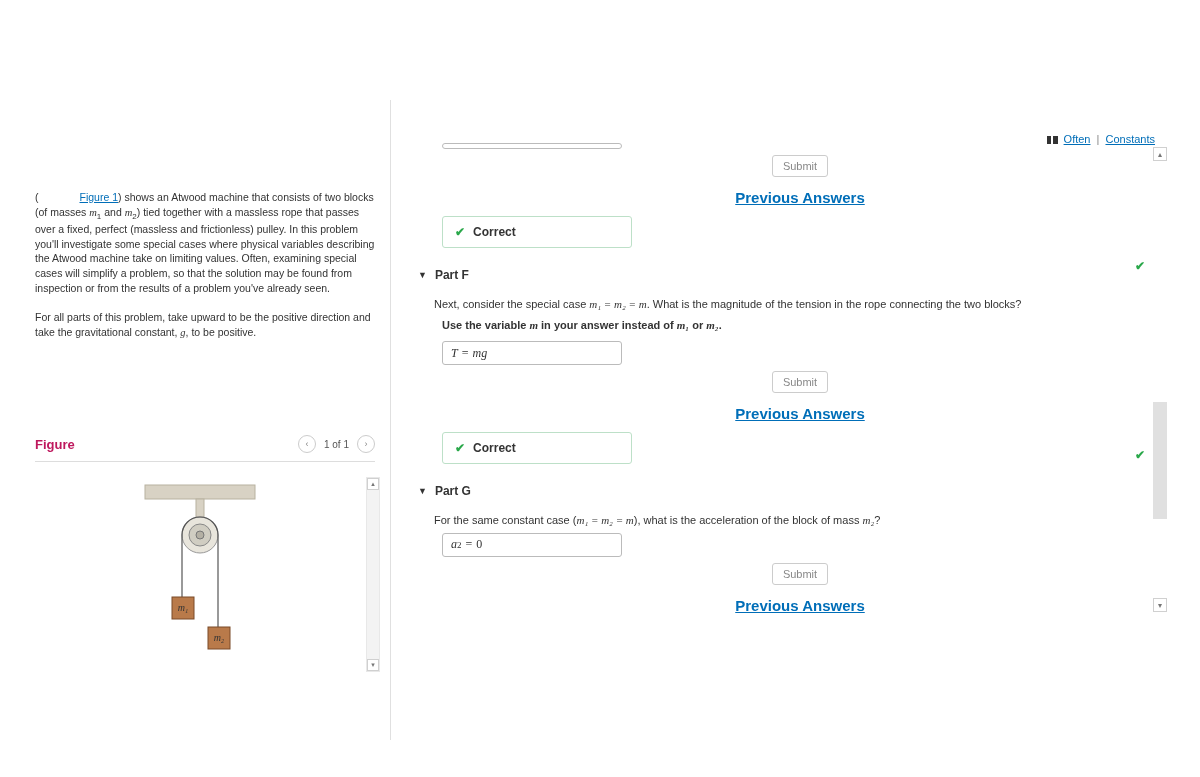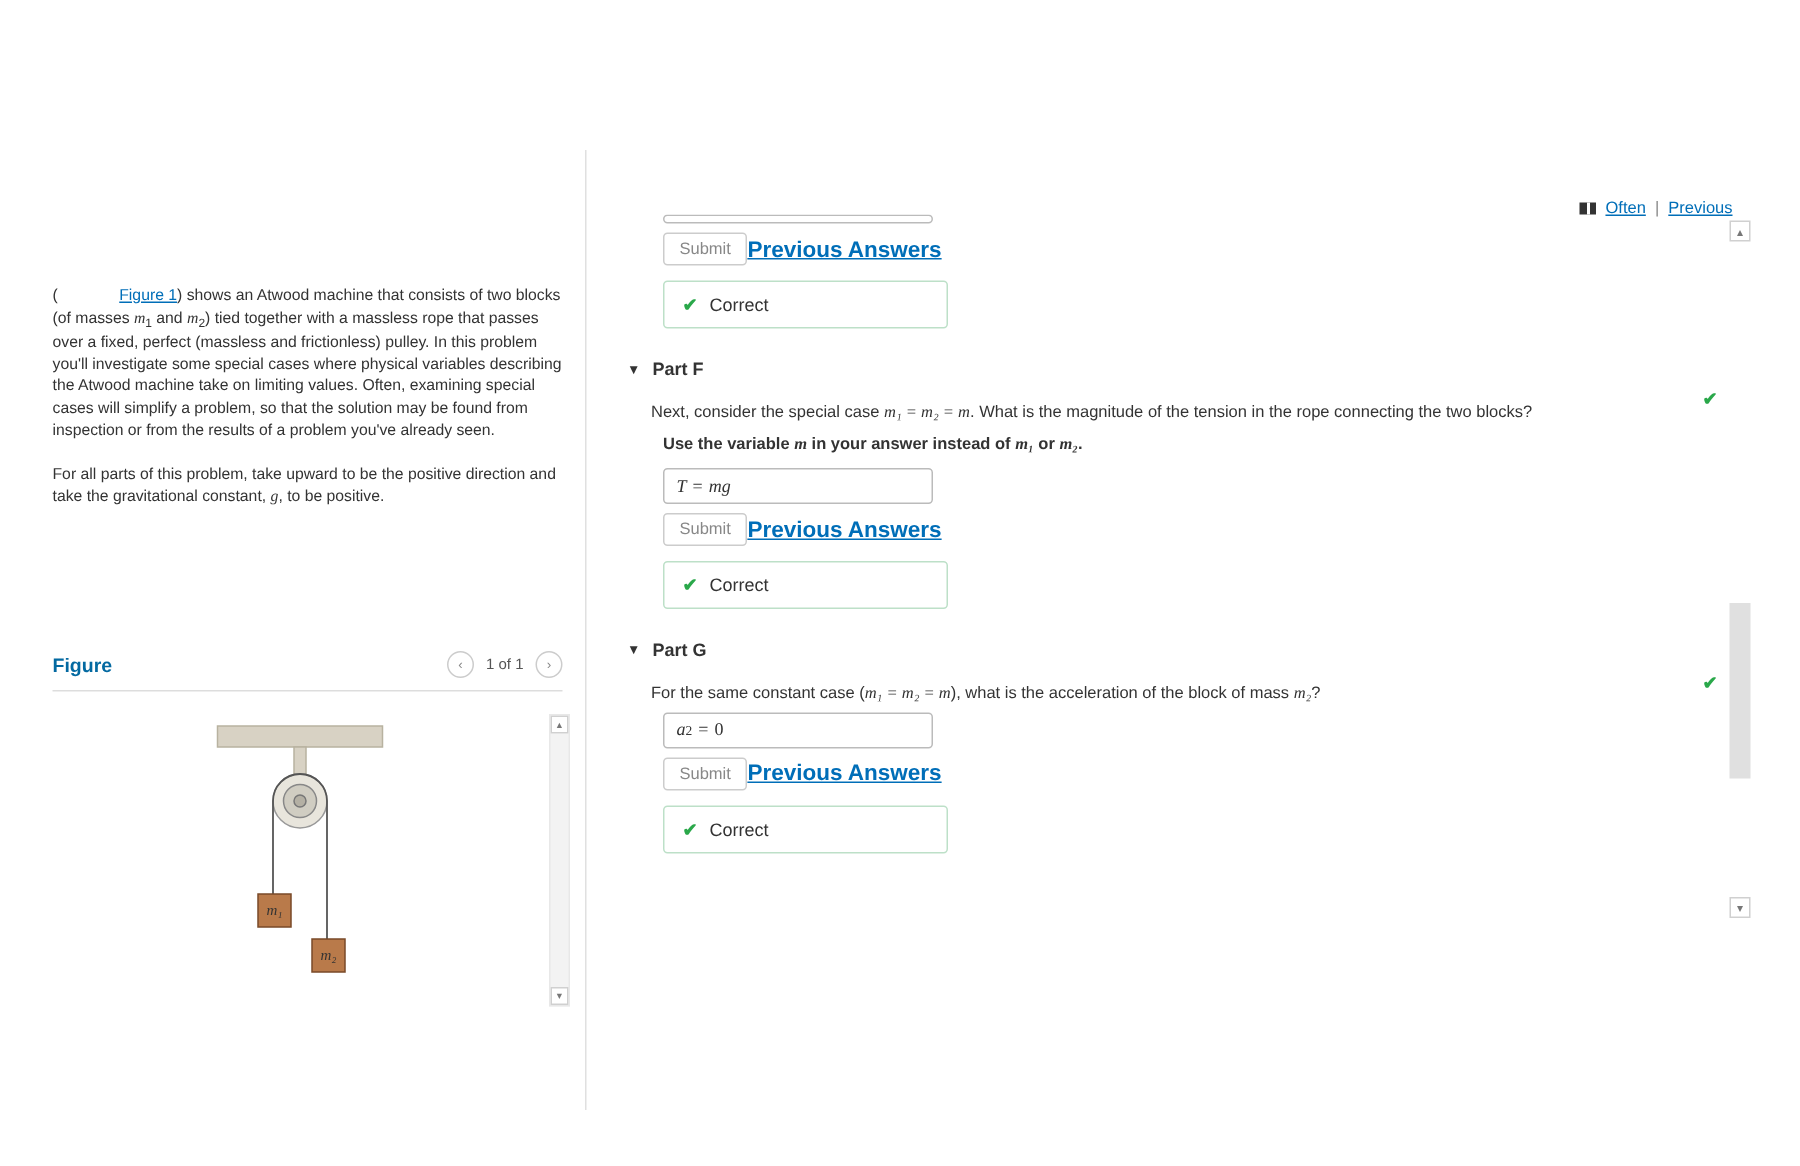--- a/index.html
+++ b/index.html
@@ -58,21 +58,21 @@
   .intro-text .sub { font-size: 8px; vertical-align: sub; }
   .link { color: #006EB8; text-decoration: underline; cursor: pointer; padding-left: 41px; }
   .figure-heading {
     display: flex;
     justify-content: space-between;
     align-items: center;
     margin-top: 95px;
     border-bottom: 1px solid #ddd;
     padding-bottom: 8px;
   }
-  .figure-heading .title { font-size: 13px; font-weight: bold; color: #0369a1; }
+  .figure-heading .title { font-size: 13px; font-weight: bold; color: #be185d; }
   .nav-group { display: flex; align-items: center; gap: 4px; }
   .nav-btn {
     width: 18px; height: 18px;
     border: 1px solid #ccc;
     border-radius: 50%;
     display: flex; align-items: center; justify-content: center;
     font-size: 9px; color: #888;
     background: #fff; cursor: pointer;
   }
   .page-count { font-size: 10px; color: #555; margin: 0 4px; }
@@ -127,21 +127,21 @@
     margin-bottom: 6px;
     padding: 4px 8px;
     font-family: 'Times New Roman', serif;
     font-size: 12px;
     font-style: italic;
     display: flex;
     align-items: center;
   }
   .answer-box .eq { font-style: normal; margin: 0 4px; }
   .answer-box .sub2 { font-size: 9px; vertical-align: sub; font-style: normal; }
-  .submit-row { display: flex; align-items: center; margin-bottom: 10px; margin-top: 4px; }
+  .submit-row { display: flex; align-items: center; gap: 12px; margin-bottom: 10px; margin-top: 4px; flex-direction: column; }
   .submit-btn {
     border: 1px solid #ccc;
     border-radius: 3px;
     background: #fff;
     color: #888;
     font-size: 11px;
     padding: 4px 10px;
     cursor: default;
   }
   .prev-answers { color: #006EB8; text-decoration: underline; font-size: 15px; font-weight: bold; cursor: pointer; }
@@ -149,21 +149,21 @@
     width: 190px;
     border: 1px solid #bde0c8;
     border-radius: 3px;
     padding: 8px 12px;
     margin-bottom: 20px;
     display: flex;
     align-items: center;
     gap: 8px;
   }
   .check-icon { color: #2aa84a; font-weight: bold; font-size: 12px; }
-  .correct-text { font-weight: normal; font-size: 12px; color: #333; }
+  .correct-text { font-weight: bold; font-size: 12px; color: #333; }
   .part-header {
     display: flex;
     align-items: center;
     gap: 8px;
     margin-bottom: 14px;
     margin-top: 10px;
   }
   .caret { color: #333; font-size: 9px; }
   .part-title { font-weight: bold; font-size: 12px; }
   .question-text {
@@ -202,21 +202,21 @@
     font-weight: bold;
   }
 </style>
 </head>
 <body>
 
 <div class="top-links">
   <span class="flag-icon"></span>
   <a>Often</a>
   <span class="sep">|</span>
-  <a>Previous</a>
+  <a>Constants</a>
 </div>
 
 <div class="left-panel">
   <div class="intro-text">
     <span>(</span><a class="link">Figure 1</a><span>) shows an Atwood machine that consists of two blocks (of masses </span><span class="mvar">m</span><span class="sub">1</span><span> and </span><span class="mvar">m</span><span class="sub">2</span><span>) tied together with a massless rope that passes over a fixed, perfect (massless and frictionless) pulley. In this problem you'll investigate some special cases where physical variables describing the Atwood machine take on limiting values. Often, examining special cases will simplify a problem, so that the solution may be found from inspection or from the results of a problem you've already seen.</span>
     <br><br>
     <span>For all parts of this problem, take upward to be the positive direction and take the gravitational constant, </span><span class="mvar">g</span><span>, to be positive.</span>
   </div>
 
   <div class="figure-heading">

